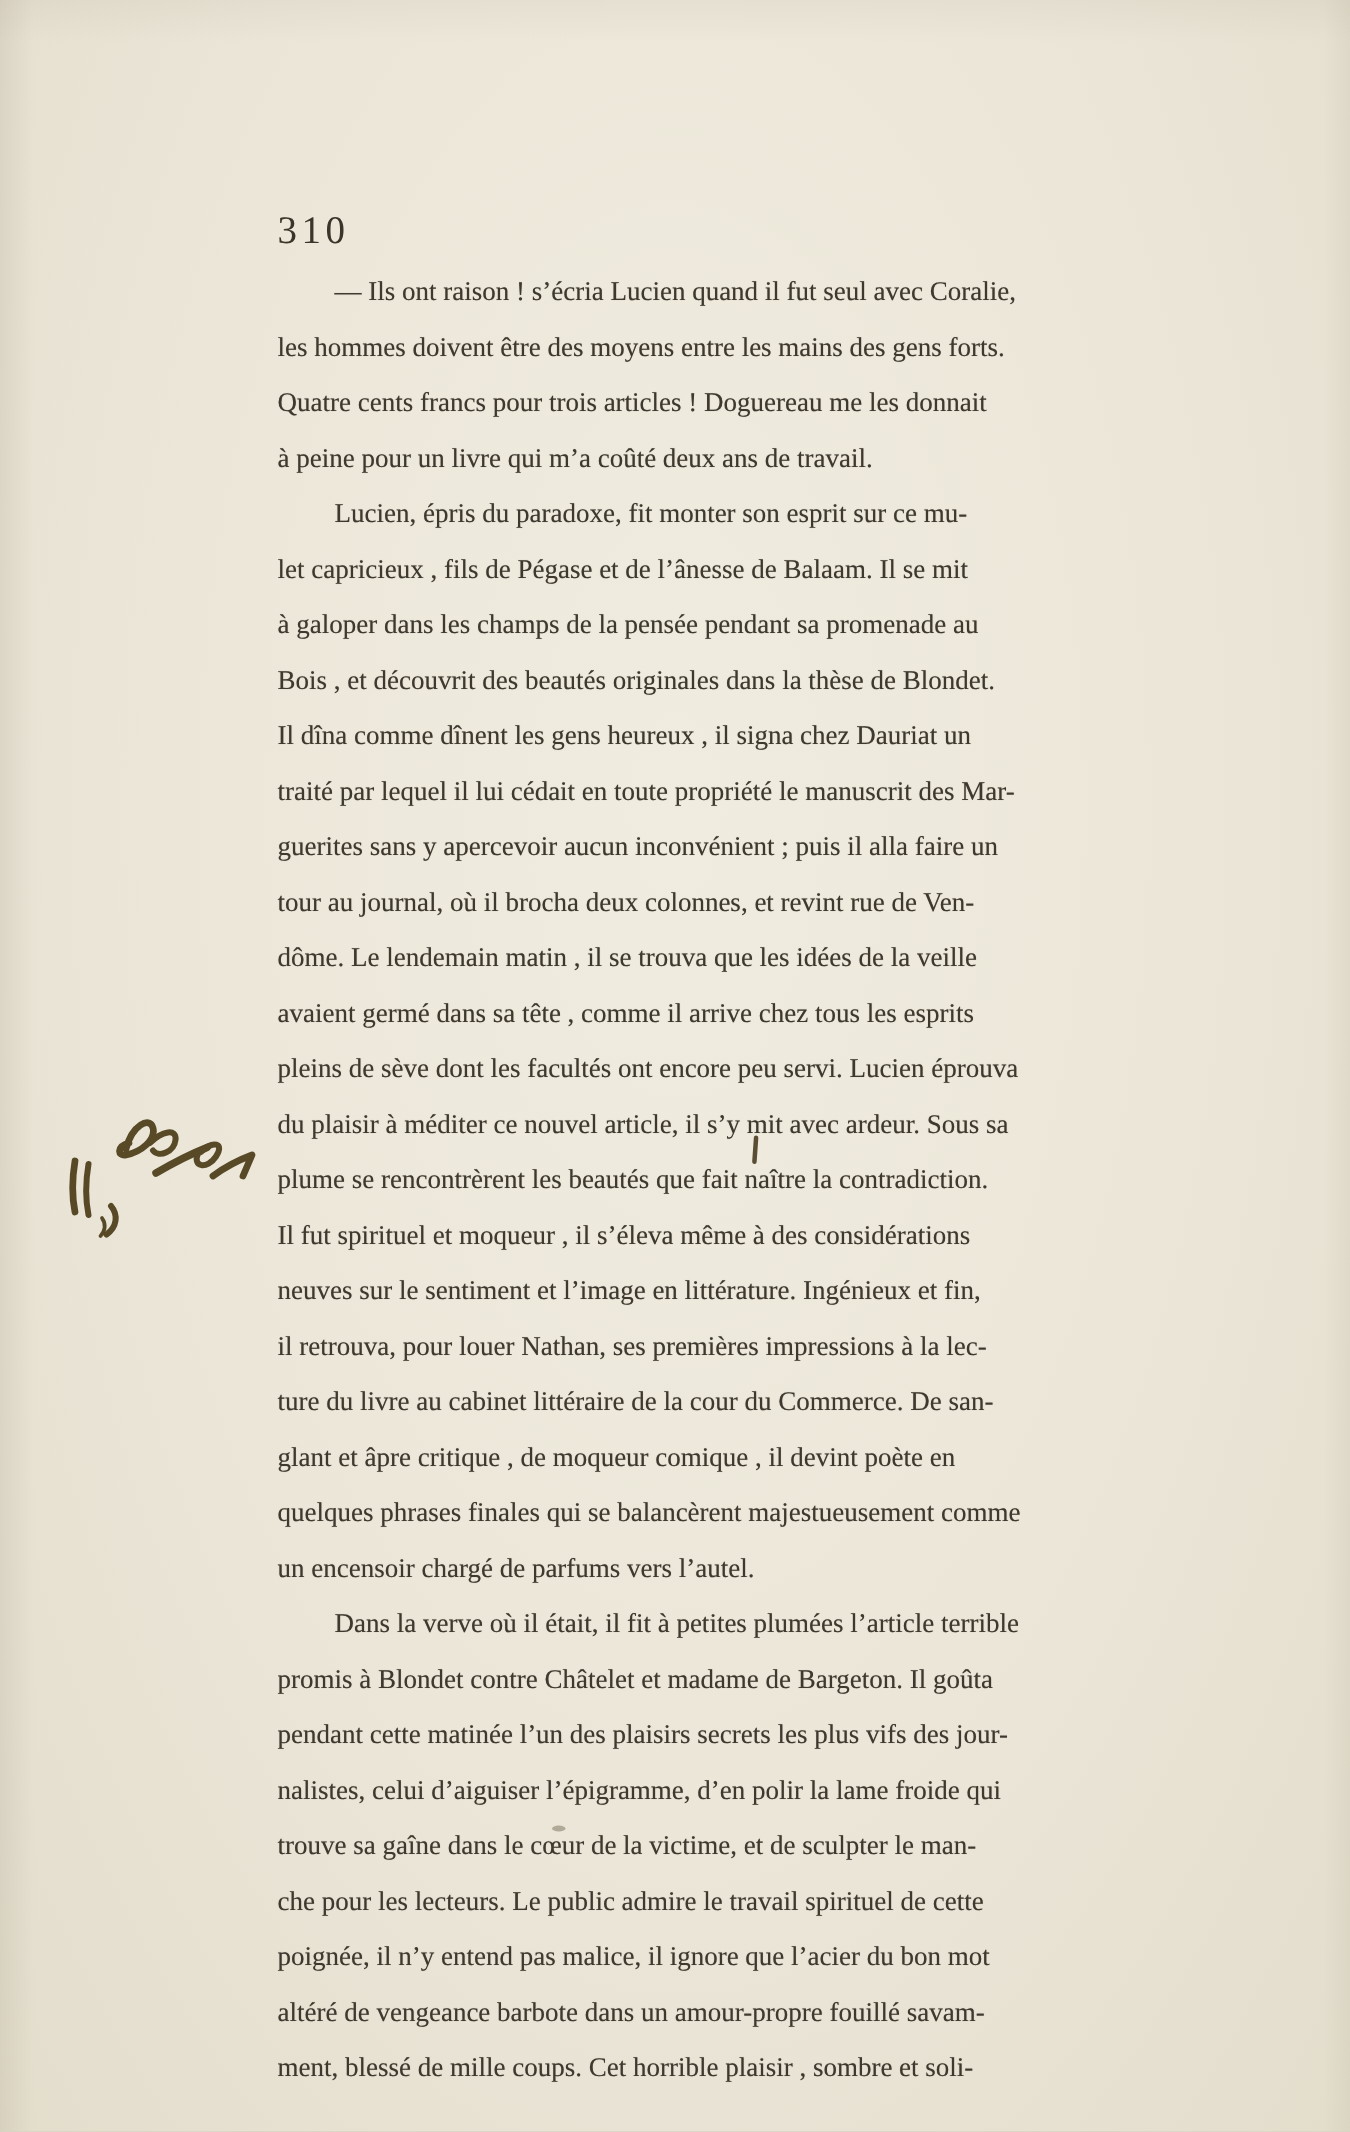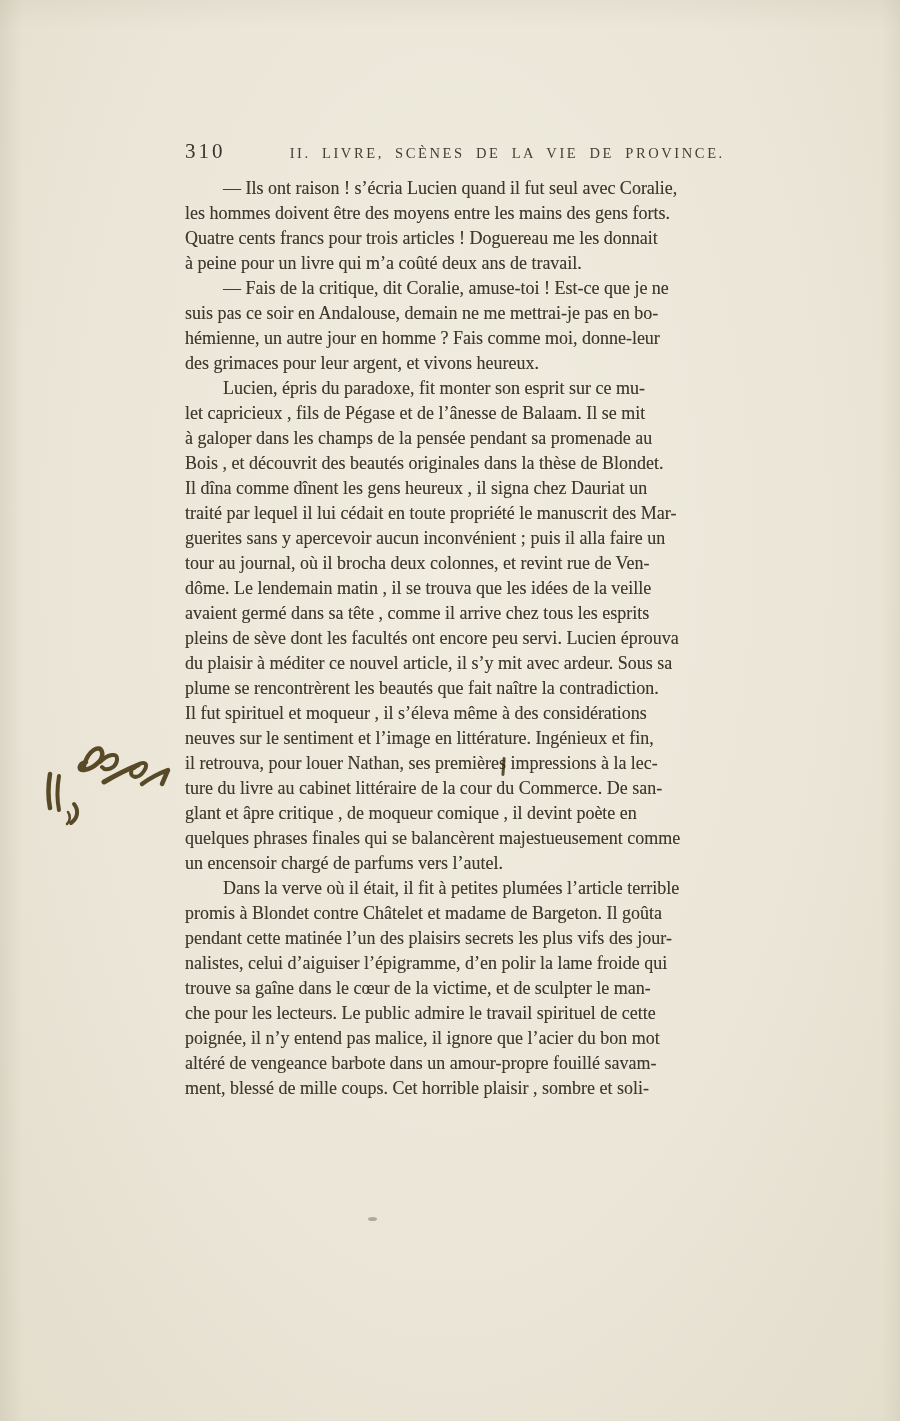--- a/index.html
+++ b/index.html
@@ -22,42 +22,42 @@
 
   .header {
     position: absolute;
     top: 139px;
     left: 185px;
     width: 594px;
     display: flex;
     align-items: baseline;
   }
   .pagenum {
-    font-size: 21px;
+    font-size: 26px;
     letter-spacing: 3px;
     color: #3a342a;
   }
   .running-title {
     flex: 1;
     text-align: center;
     font-size: 14.5px;
     letter-spacing: 2.6px;
     word-spacing: 5px;
     padding-left: 10px;
     color: #464033;
     white-space: nowrap;
   }
 
   .text-block {
     position: absolute;
     top: 176px;
     left: 185px;
     width: 596px;
     font-size: 18px;
-    line-height: 25px;
+    line-height: 37px;
     text-align: left;
     text-shadow: 0 0 0.5px rgba(62,56,46,0.45);
   }
   .para {
     margin: 0;
     white-space: pre-line;
     text-indent: 38px;
   }
 
   .margin-scribble {
@@ -87,32 +87,27 @@
     background: rgba(70,58,35,0.35);
   }
 </style>
 </head>
 <body>
 
 <div class="page">
 
   <div class="header">
     <span class="pagenum">310</span>
-    <span class="running-title">II. LIVRE, SCÈNES DE LA VIE DE PROVINCE.</span>
   </div>
 
   <div class="text-block">
     <p class="para">— Ils ont raison ! s’écria Lucien quand il fut seul avec Coralie,
 les hommes doivent être des moyens entre les mains des gens forts.
 Quatre cents francs pour trois articles ! Doguereau me les donnait
 à peine pour un livre qui m’a coûté deux ans de travail.</p>
-    <p class="para">— Fais de la critique, dit Coralie, amuse-toi ! Est-ce que je ne
-suis pas ce soir en Andalouse, demain ne me mettrai-je pas en bo-
-hémienne, un autre jour en homme ? Fais comme moi, donne-leur
-des grimaces pour leur argent, et vivons heureux.</p>
     <p class="para">Lucien, épris du paradoxe, fit monter son esprit sur ce mu-
 let capricieux , fils de Pégase et de l’ânesse de Balaam. Il se mit
 à galoper dans les champs de la pensée pendant sa promenade au
 Bois , et découvrit des beautés originales dans la thèse de Blondet.
 Il dîna comme dînent les gens heureux , il signa chez Dauriat un
 traité par lequel il lui cédait en toute propriété le manuscrit des Mar-
 guerites sans y apercevoir aucun inconvénient ; puis il alla faire un
 tour au journal, où il brocha deux colonnes, et revint rue de Ven-
 dôme. Le lendemain matin , il se trouva que les idées de la veille
 avaient germé dans sa tête , comme il arrive chez tous les esprits

